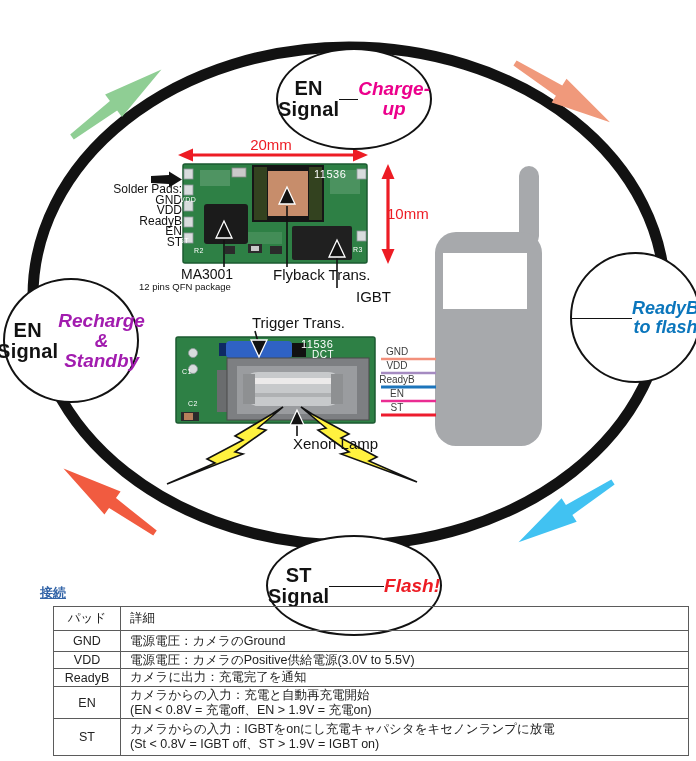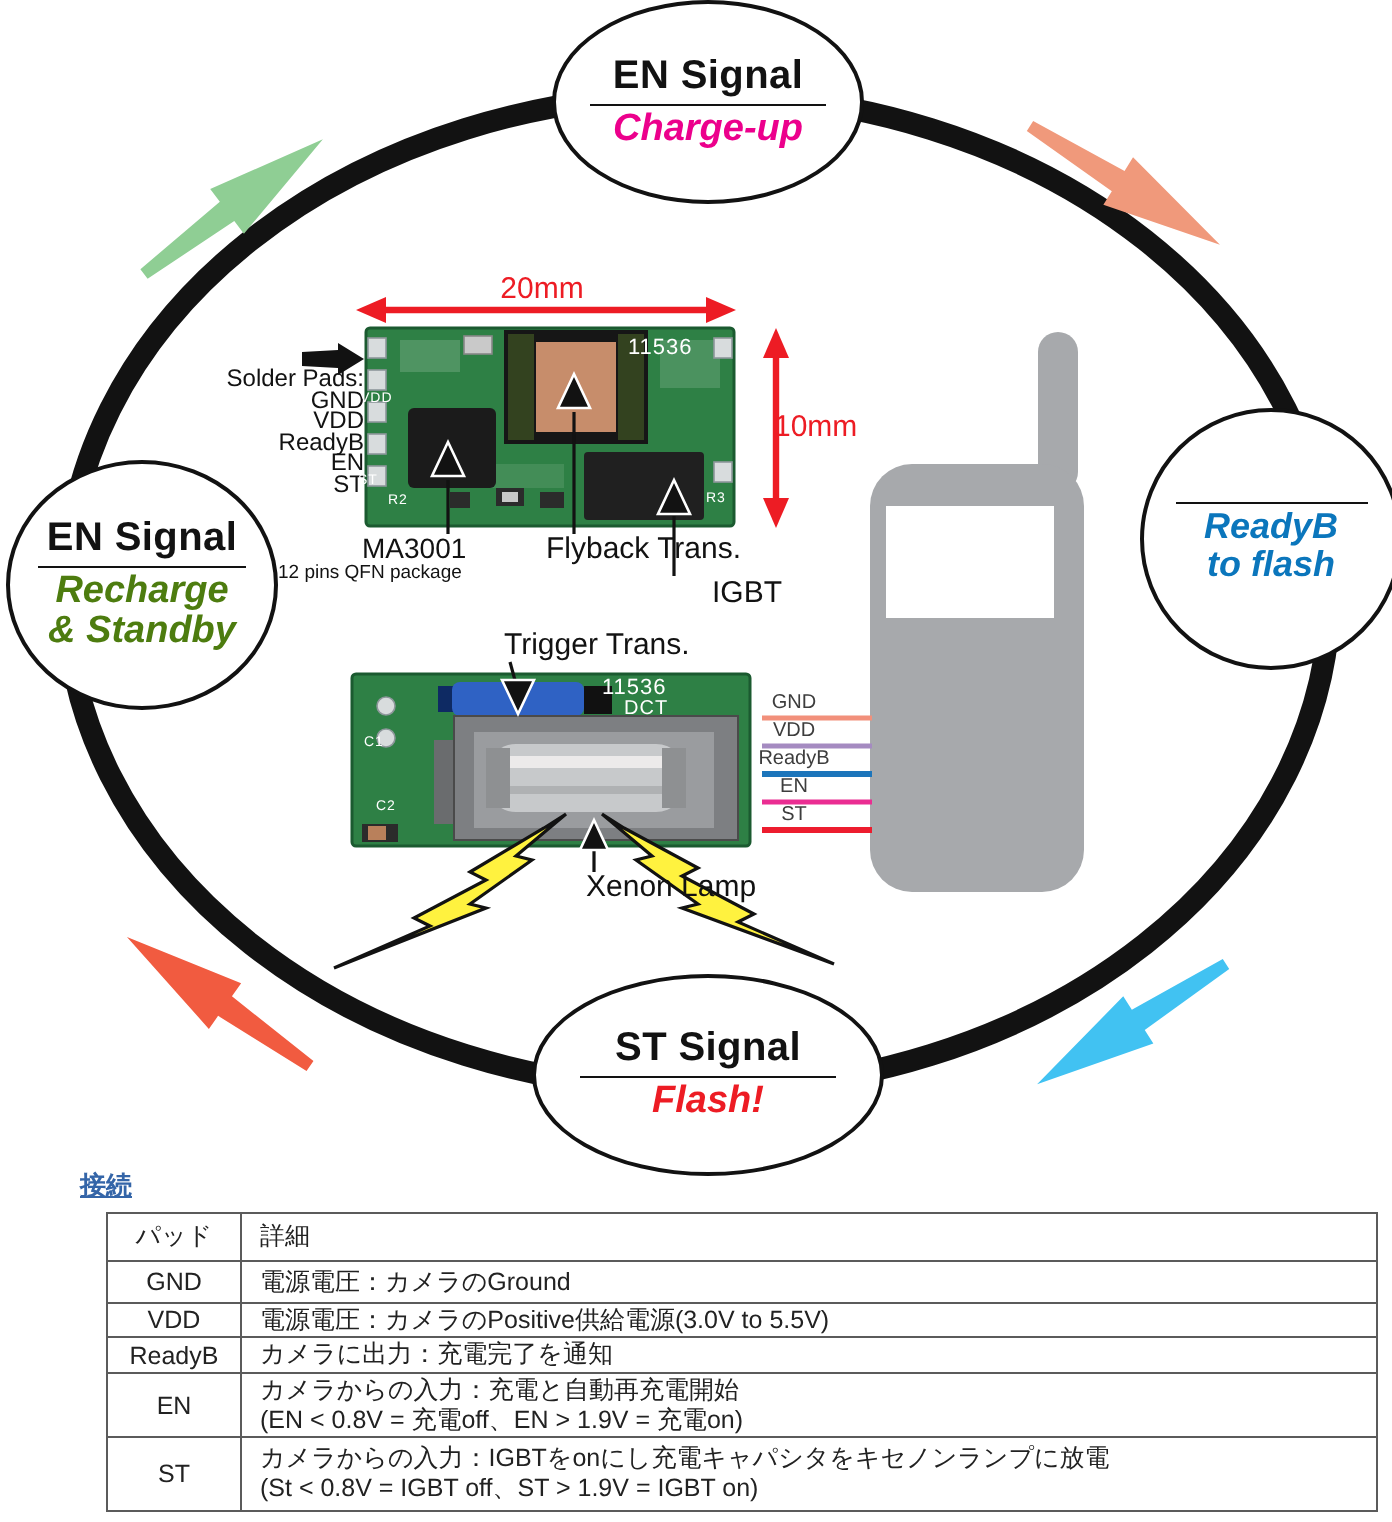--- a/index.html
+++ b/index.html
@@ -1,26 +1,26 @@
 <!DOCTYPE html>
 <html><head>
 <meta charset="utf-8">
 <style>
   html,body{margin:0;padding:0;background:#fff;}
   #stage{position:relative;width:696px;height:761px;background:#fff;overflow:hidden;
          font-family:"Liberation Sans",sans-serif;color:#1a1a1a;}
   #bg{position:absolute;left:0;top:0;}
   
   .node{position:absolute;background:#fff;border:2.5px solid #121212;border-radius:50%;
-        display:flex;flex-direction:column;align-items:center;justify-content:center;
-        text-align:center;z-index:5;}
+        display:flex;flex-direction:row;align-items:center;justify-content:center;
+        text-align:center;z-index:5;margin-top:48px;}
   .node .ttl{font-weight:bold;font-size:20px;line-height:21px;color:#121212;letter-spacing:.2px;}
   .node .sep{border-top:1.6px solid #121212;margin:3px 0 2px 0;}
   .node .sub{font-weight:bold;font-style:italic;font-size:19px;line-height:20px;}
-  .sub-pink{color:#EC008C;} .sub-blue{color:#0B76BC;} .sub-green{color:#4d7c0f;} .sub-red{color:#ED1C24;}
+  .sub-pink{color:#EC008C;} .sub-blue{color:#0B76BC;} .sub-green{color:#a21caf;} .sub-red{color:#ED1C24;}
   
   .lbl{position:absolute;z-index:6;white-space:nowrap;}
   .dim{color:#ED1C24;font-size:15px;font-weight:500;}
   .ann{font-size:15px;color:#121212;margin-left:40px;}
   .ann-s{font-size:9.5px;color:#121212;}
   .silk{color:#fff;z-index:6;letter-spacing:.5px;}
   .padcol{font-size:12px;line-height:10.5px;color:#121212;text-align:right;}
   .wirelbl{font-size:10px;color:#3d3d3d;text-align:center;width:80px;}
   
   #tbl-title{left:40px;top:584px;font-size:13px;font-weight:bold;color:#3465A8;

